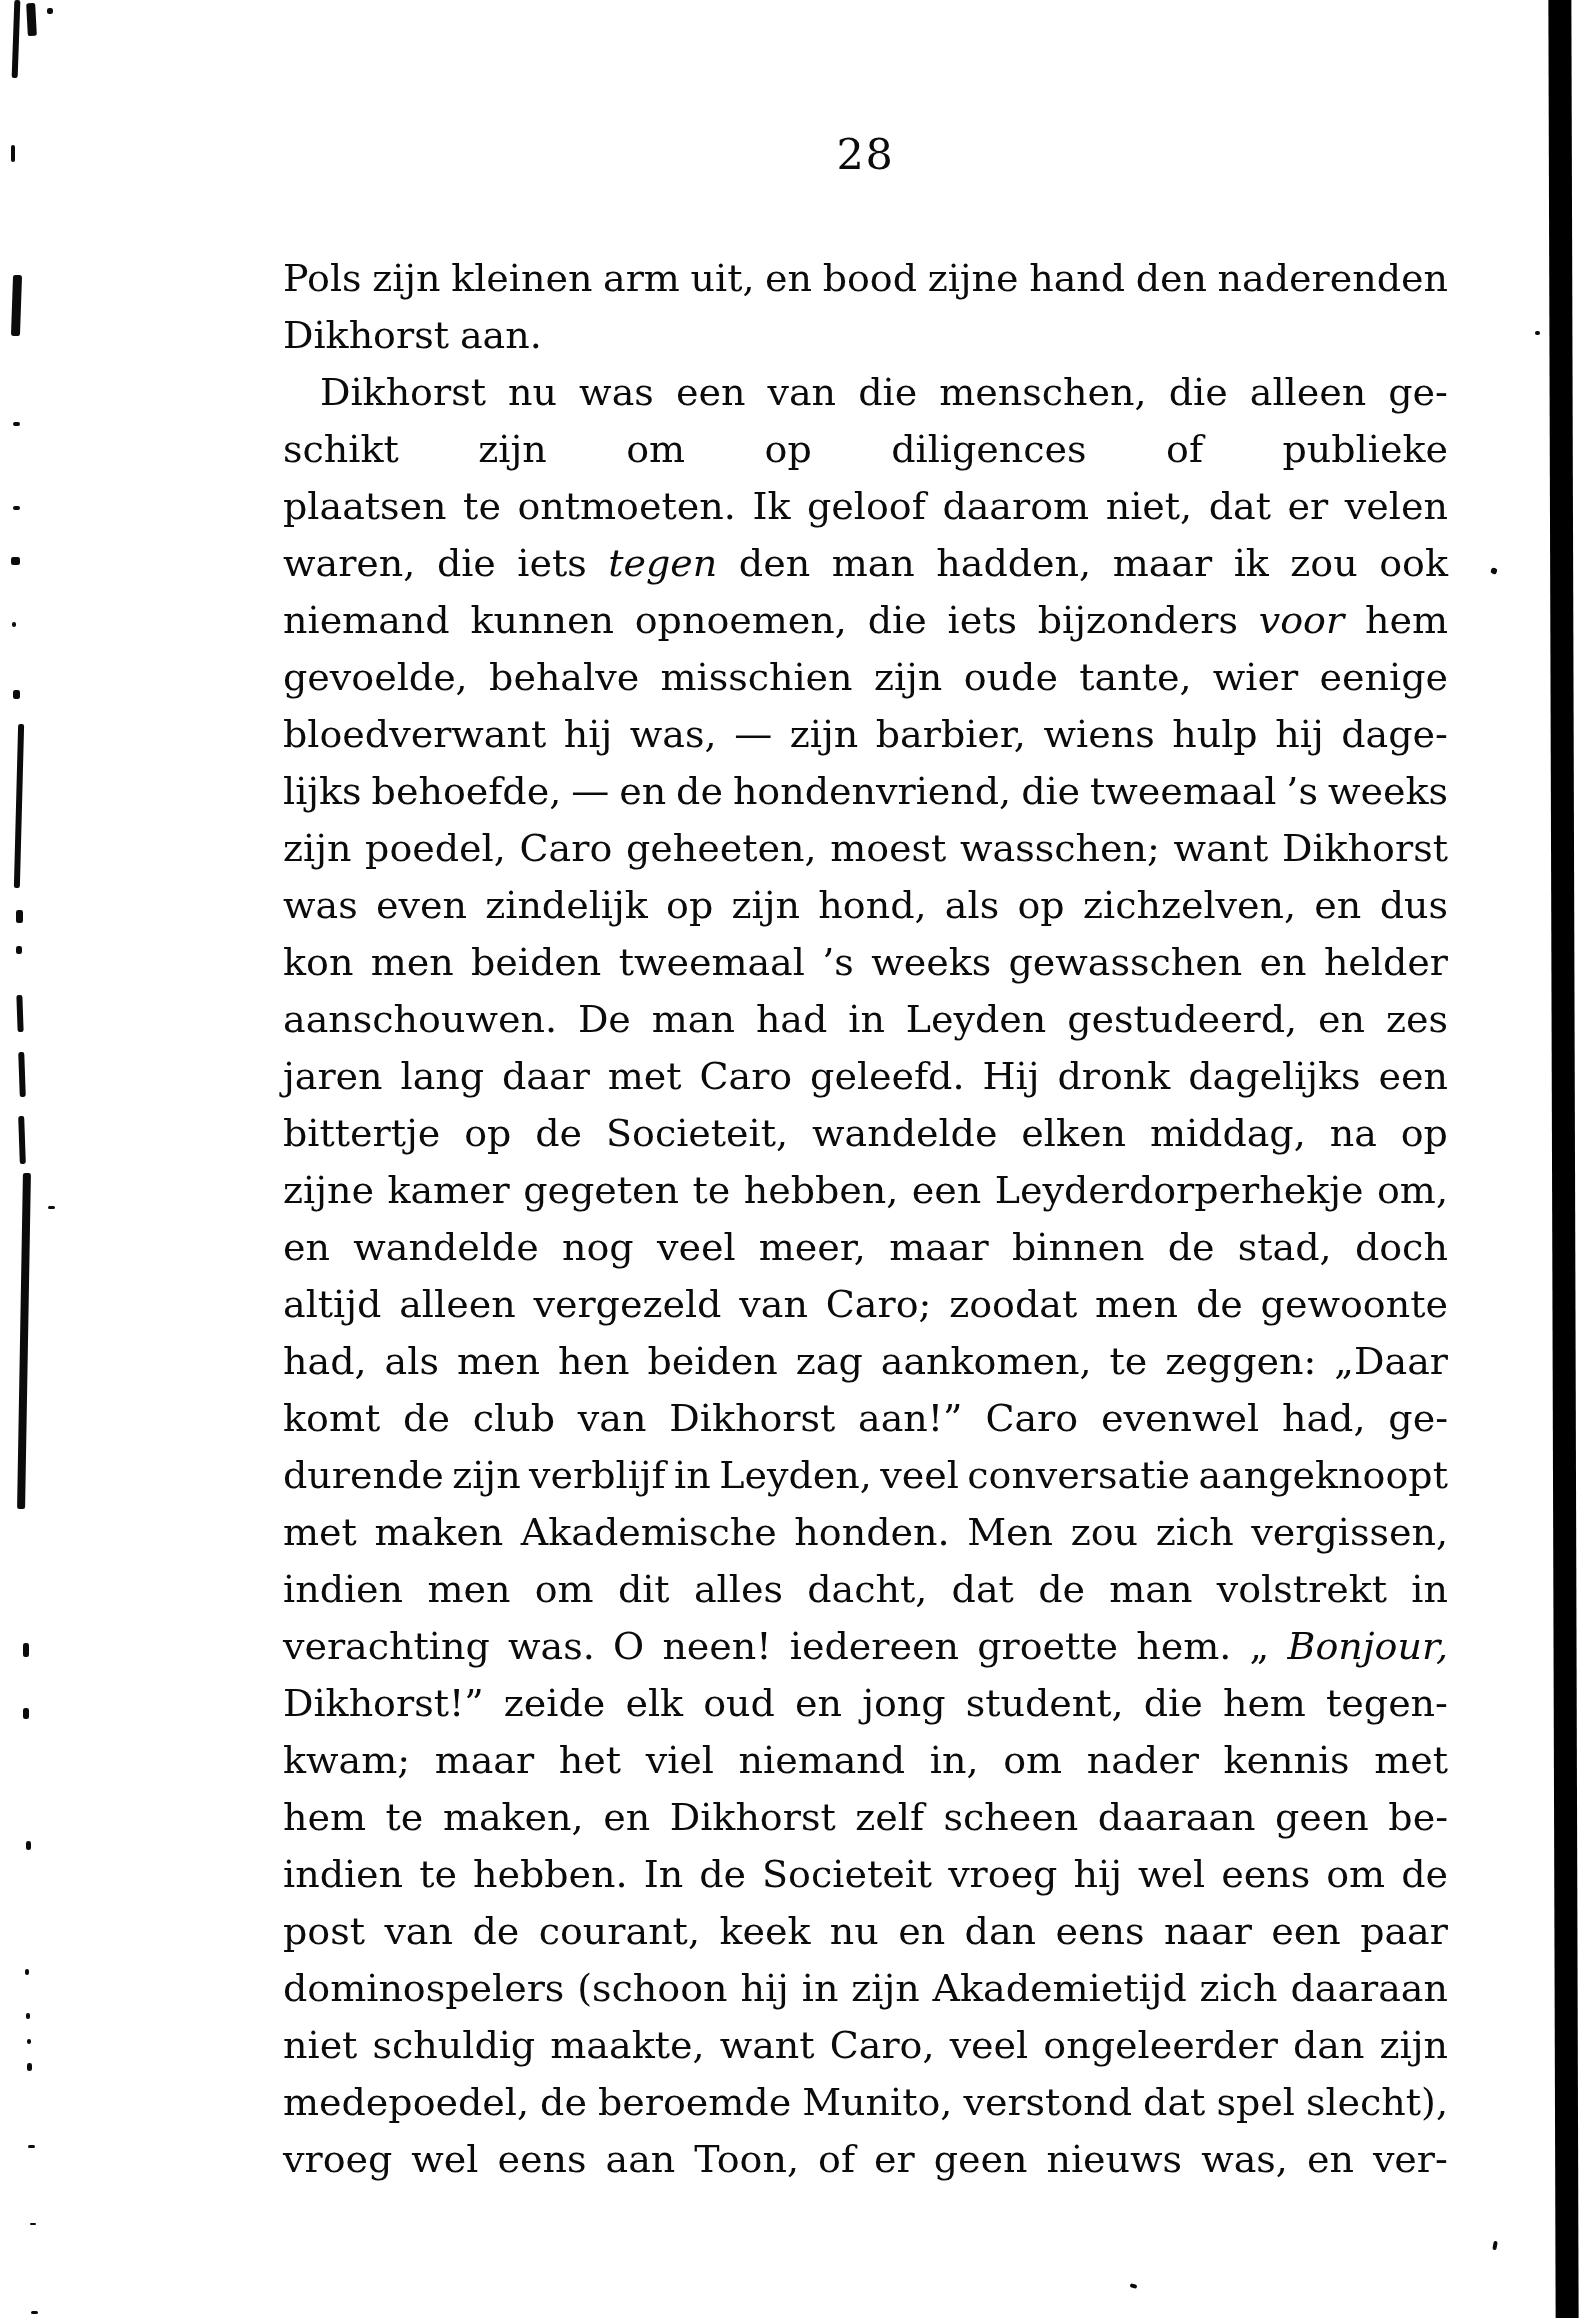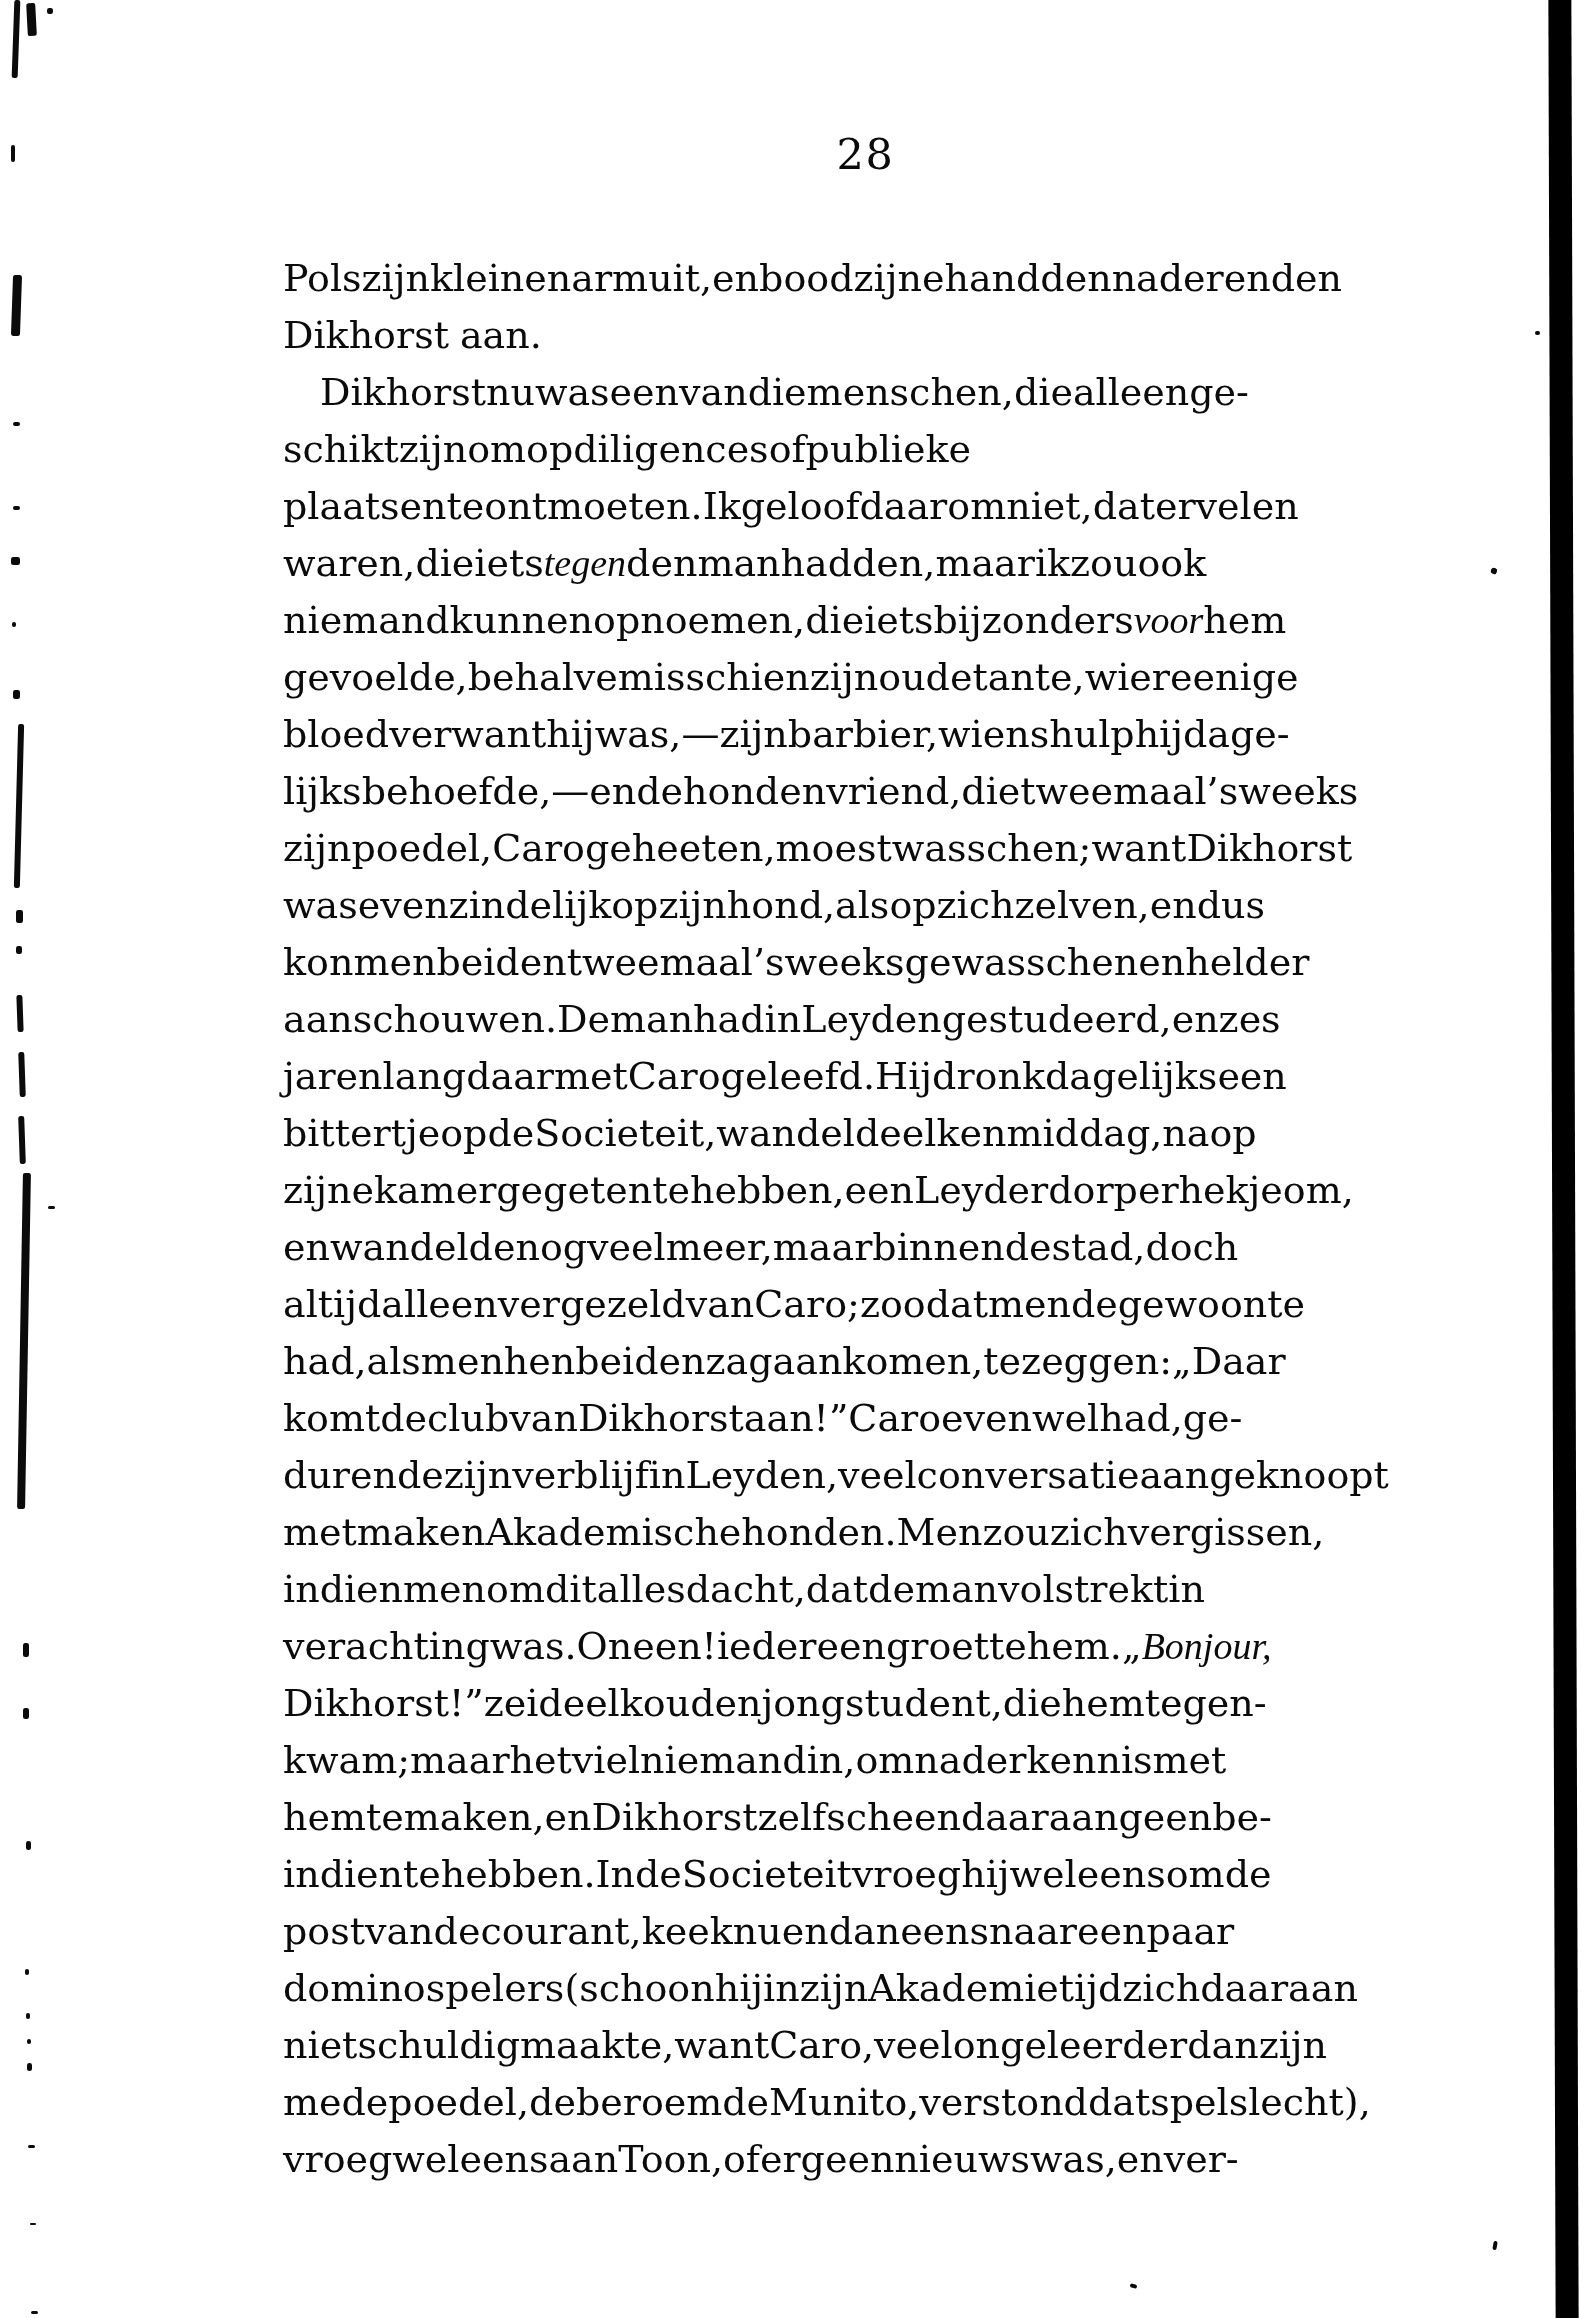--- a/index.html
+++ b/index.html
@@ -25,29 +25,30 @@
   }
   .text-block {
     position: absolute;
     left: 283px;
     top: 250px;
     width: 1165px;
   }
   .line {
     display: flex;
     flex-wrap: nowrap;
+    justify-content: space-between;
     align-items: baseline;
     height: 57px;
     font-size: 38px;
     line-height: 57px;
   }
   .line span { white-space: pre; }
   .line.nojust { justify-content: flex-start; gap: 11px; }
   .line.indent { padding-left: 37px; }
-  .line .it { font-style: italic; font-family: Liberation Serif, serif; }
+  .line .it { font-style: italic; }
   .artifact {
     position: absolute;
     background: var(--ink, #0b0b0b);
     border-radius: 2.3px;
   }
   .right-bar {
     position: absolute;
     top: 0;
     left: 1552px;
     width: 23.4px;

